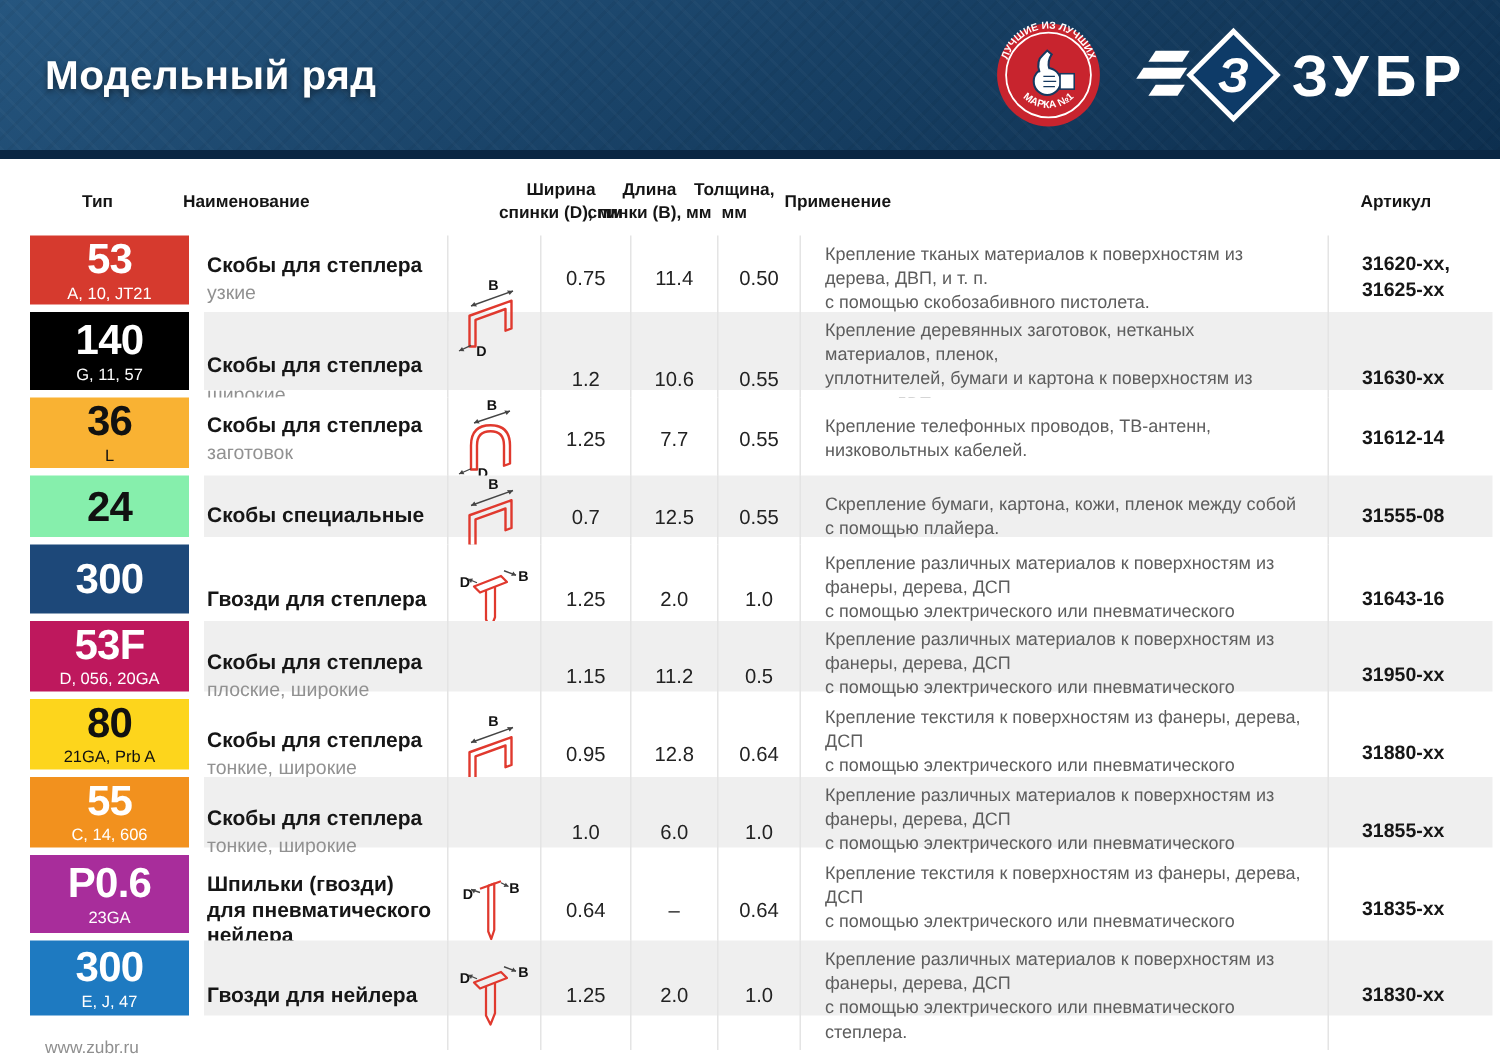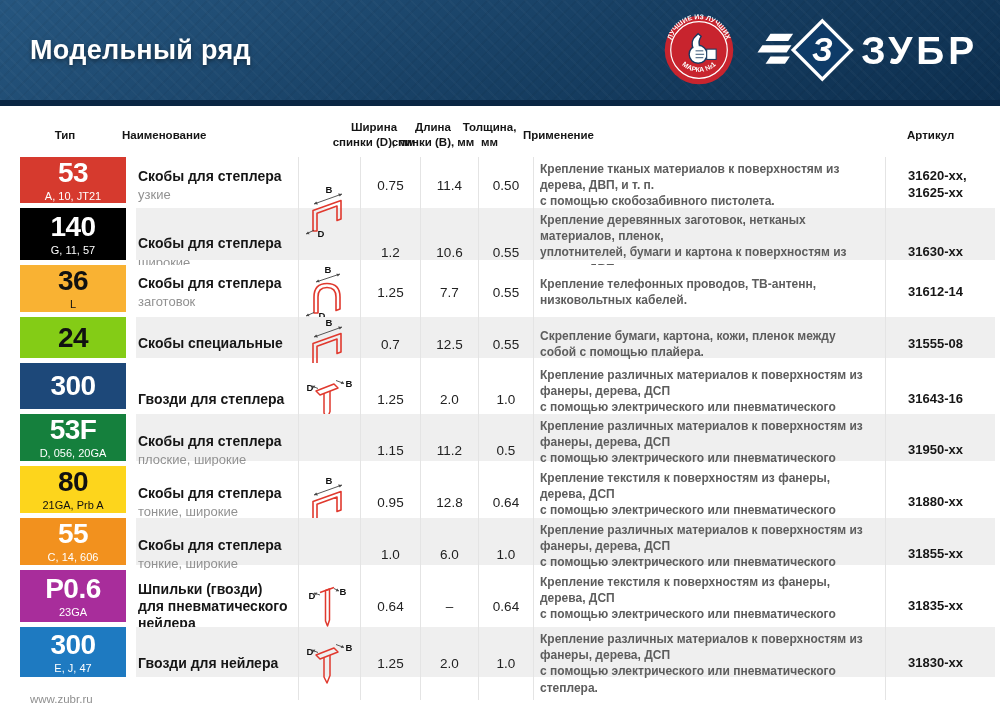--- a/index.html
+++ b/index.html
@@ -42,21 +42,21 @@
   .row.alt .row-body { background:#efefef; }
   .cell { display:flex; align-items:center; min-width:0; }
   .cell + .cell { border-left:1px solid #e4e4e4; }
   .name-cell { flex-direction:column; align-items:flex-start; justify-content:center; padding-left:2px; }
   .pname { font-weight:bold; font-size:14px; color:#161616; line-height:1.22; white-space:pre-line; }
   .psub  { font-size:13px; color:#919191; margin-top:2px; }
   .icon-cell { justify-content:center; overflow:visible; }
   .icon-cell.straddle { position:relative; z-index:6; }
   .icon-cell.straddle svg { transform:translateY(26px); }
   .num-cell { justify-content:center; font-size:13.5px; color:#222; }
-  .app-cell { font-size:12px; color:#5d5d5d; line-height:1.35; padding:4px 16px 4px 6px; white-space:pre-line;font-weight:bold; }
+  .app-cell { font-size:12px; color:#5d5d5d; line-height:1.35; padding:4px 16px 4px 16px; white-space:pre-line; }
   .art-cell { font-weight:bold; font-size:13px; color:#161616; padding-left:22px;
               white-space:pre-line; line-height:1.3; }
 
   
   .footer { margin:16px 0 0 30px; font-size:11.5px; color:#8f8f8f; }
 </style>
 </head>
 <body>
 
 <div class="page">
@@ -196,21 +196,21 @@
   </svg>
           </div>
       <div class="cell num-cell">1.25</div>
       <div class="cell num-cell">7.7</div>
       <div class="cell num-cell">0.55</div>
       <div class="cell app-cell">Крепление телефонных проводов, ТВ-антенн, низковольтных кабелей.</div>
       <div class="cell art-cell">31612-14</div>
     </div>
   </div>
       <div class="row alt" style="height: 41px;">
-    <div class="badge" style="background: #84cc16; color: rgb(17, 17, 17); align-items: center;">
+    <div class="badge" style="background: #86efac; color: rgb(17, 17, 17); align-items: center;">
       <div class="badge-num">24</div>
 
     </div>
     <div class="row-body">
       <div class="cell name-cell">
         <div class="pname">Скобы специальные</div>
 
       </div>
       <div class="cell icon-cell">
             <svg width="54" height="54" viewBox="0 0 54 54">
@@ -255,21 +255,21 @@
           </div>
       <div class="cell num-cell">1.25</div>
       <div class="cell num-cell">2.0</div>
       <div class="cell num-cell">1.0</div>
       <div class="cell app-cell">Крепление различных материалов к поверхностям из фанеры, дерева, ДСП
 с помощью электрического или пневматического степлера.</div>
       <div class="cell art-cell">31643-16</div>
     </div>
   </div>
       <div class="row alt" style="height: 47px;">
-    <div class="badge" style="background: #15803d; color: rgb(255, 255, 255);">
+    <div class="badge" style="background: #be185d; color: rgb(255, 255, 255);">
       <div class="badge-num">53F</div>
       <div class="badge-sub">D, 056, 20GA</div>
     </div>
     <div class="row-body">
       <div class="cell name-cell">
         <div class="pname">Скобы для степлера</div>
         <div class="psub">плоские, широкие</div>
       </div>
       <div class="cell icon-cell"></div>
       <div class="cell num-cell">1.15</div>

